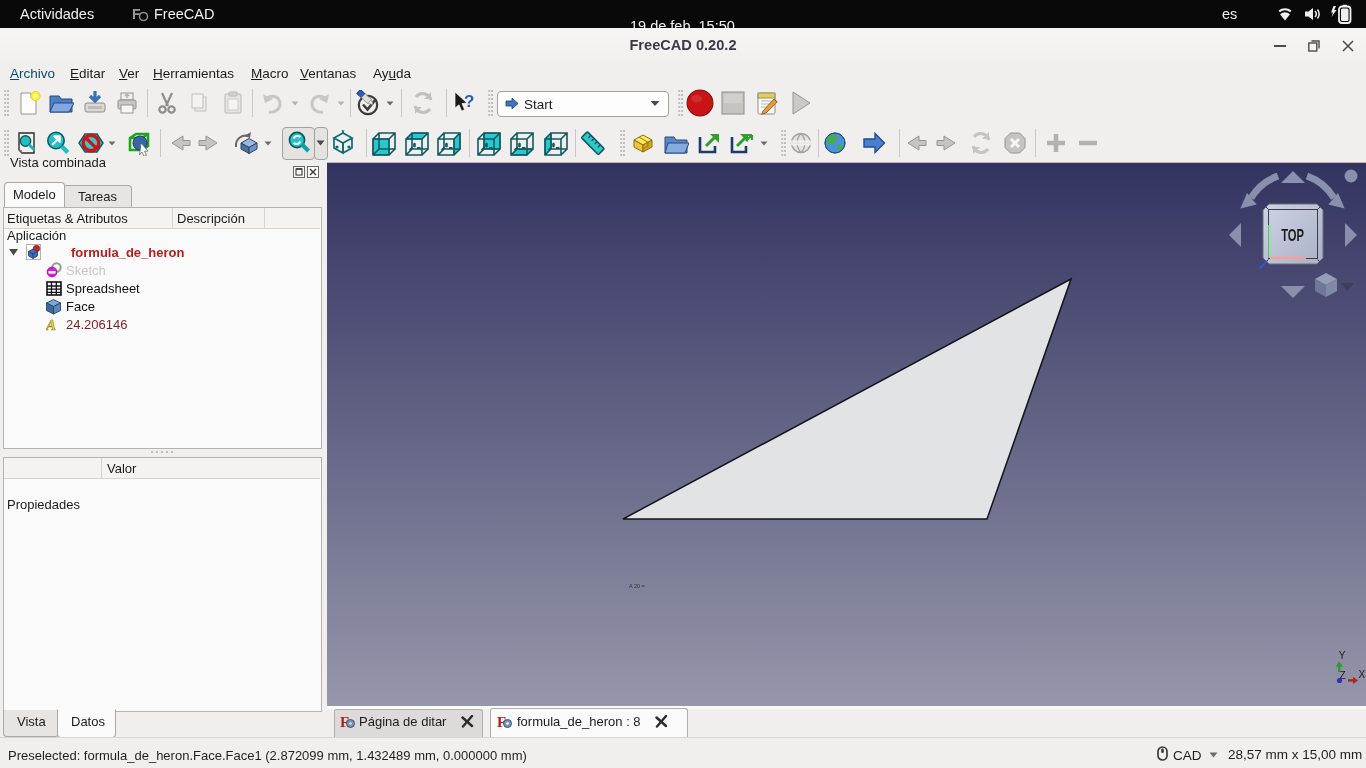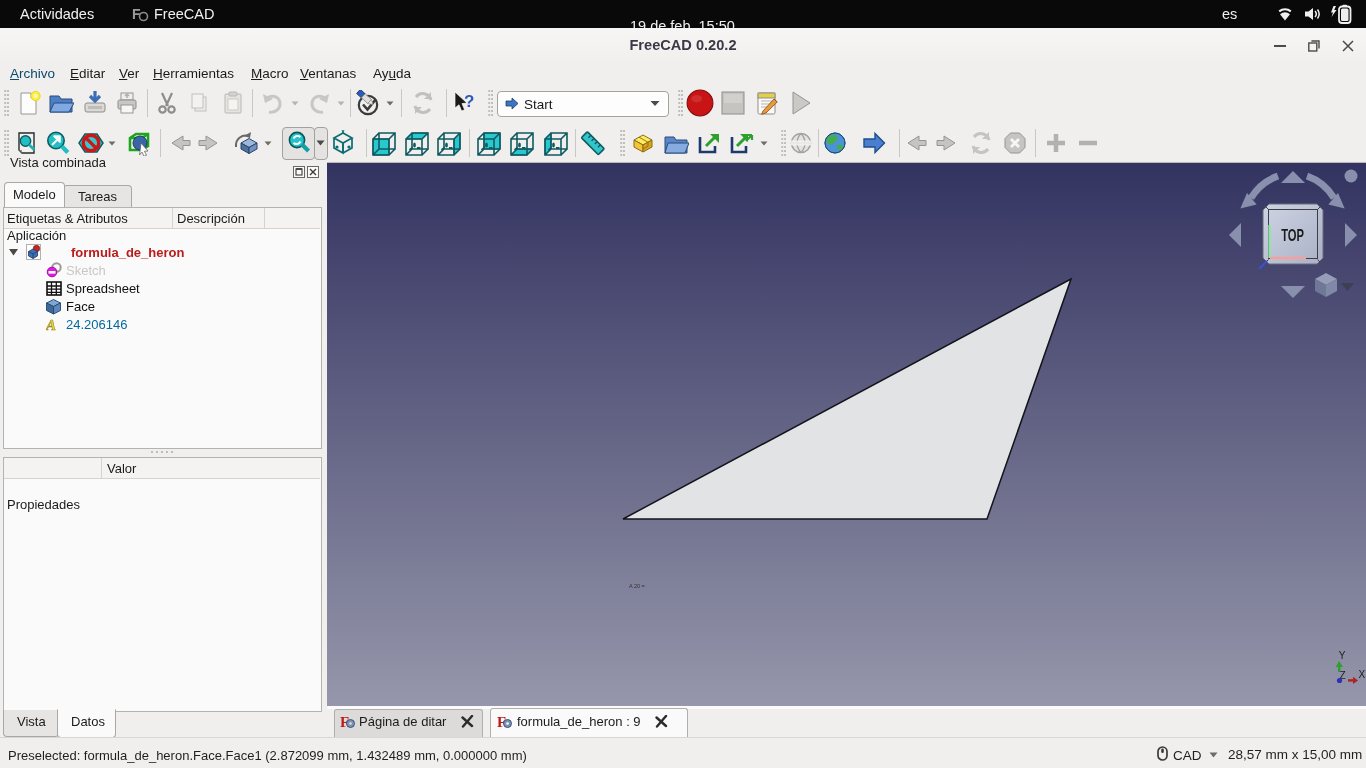--- a/index.html
+++ b/index.html
@@ -489,21 +489,21 @@
 <div class="t" style="left:66px;top:281px;font-size:13px;color:#111;">Spreadsheet</div>
 <svg class="a" style="left:45px;top:298px" width="17" height="17" viewBox="0 0 17 17">
     <path d="M1.5 5L8.5 1.5 15.5 5 8.5 8.5z" fill="#7ea7d8" stroke="#24466e" stroke-width="0.9"></path>
     <path d="M1.5 5v7.5l7 3.5v-7.5z" fill="#3e6899" stroke="#24466e" stroke-width="0.9"></path>
     <path d="M15.5 5v7.5l-7 3.5v-7.5z" fill="#5d86ba" stroke="#24466e" stroke-width="0.9"></path>
   </svg>
 <div class="t" style="left:66px;top:299px;font-size:13px;color:#111;text-align:center;">Face</div>
 <svg class="a" style="left:46px;top:317px" width="15" height="15" viewBox="0 0 15 15">
     <text x="0" y="13" font-size="15" font-style="italic" font-weight="bold" fill="#e8d44a" stroke="#9a8a1a" stroke-width="0.6" font-family="Liberation Serif">A</text>
   </svg>
-<div class="t" style="left:66px;top:317px;font-size:13px;color:#0369a1;">24.206146</div>
+<div class="t" style="left:66px;top:317px;font-size:13px;color:#7f1d1d;">24.206146</div>
 <svg class="a" style="left:150px;top:450px" width="24" height="4" viewBox="0 0 24 4">
     <g fill="#b3b1ae">
       <circle cx="2" cy="2" r="1.1"></circle>
       <circle cx="7" cy="2" r="1.1"></circle>
       <circle cx="12" cy="2" r="1.1"></circle>
       <circle cx="17" cy="2" r="1.1"></circle>
       <circle cx="22" cy="2" r="1.1"></circle>
     </g>
   </svg>
 <div class="a" style="left:3px;top:457px;width:317px;height:253px;background:#fbfafa;border:1px solid #b5b3b0;"></div>
@@ -575,21 +575,21 @@
 <div class="t" style="left:359px;top:714px;font-size:13px;color:#1b1b1b;">Página de ditar</div>
 <svg class="a" style="left:461px;top:715px" width="13" height="13" viewBox="0 0 13 13">
     <path d="M1.5 2.5L11 11M11 1L2 11.5" stroke="#2b2b2b" stroke-width="2.4" stroke-linecap="round"></path>
   </svg>
 <div class="a" style="left:490px;top:708px;width:196px;height:29px;background:#fbfafa;border:1px solid #b1afac;border-bottom:none;border-radius:3px 3px 0 0;"></div>
 <svg class="a" style="left:497px;top:714px" width="15" height="16" viewBox="0 0 15 16">
     <text x="0" y="13" font-size="15" font-weight="bold" fill="#c01818" font-family="Liberation Serif">F</text>
     <circle cx="10.5" cy="9.5" r="4" fill="#7d92b2" stroke="#3c557a" stroke-width="1"></circle>
     <circle cx="10.5" cy="9.5" r="1.3" fill="#fbfafa"></circle>
   </svg>
-<div class="t" style="left:517px;top:714px;font-size:13px;color:#1b1b1b;">formula_de_heron : 9</div>
+<div class="t" style="left:517px;top:714px;font-size:13px;color:#1b1b1b;">formula_de_heron : 8</div>
 <svg class="a" style="left:655px;top:715px" width="13" height="13" viewBox="0 0 13 13">
     <path d="M1.5 2.5L11 11M11 1L2 11.5" stroke="#2b2b2b" stroke-width="2.4" stroke-linecap="round"></path>
   </svg>
 <div class="a" style="left:0px;top:737px;width:1366px;height:31px;background:#f1efee;border-top:1px solid #d8d6d4;"></div>
 <div class="t" style="left:8px;top:748px;font-size:13px;color:#1f1f1f;">Preselected: formula_de_heron.Face.Face1 (2.872099 mm, 1.432489 mm, 0.000000 mm)</div>
 <svg class="a" style="left:1157px;top:746px" width="11" height="15" viewBox="0 0 11 15">
     <rect x="1" y="1" width="9" height="13" rx="4.5" fill="none" stroke="#3a3a3a" stroke-width="1.7"></rect>
     <rect x="4.2" y="2.5" width="2.6" height="4.5" rx="1.2" fill="#3a3a3a"></rect>
   </svg>
 <div class="t" style="left:1173px;top:748px;font-size:13.5px;color:#1f1f1f;">CAD</div>

